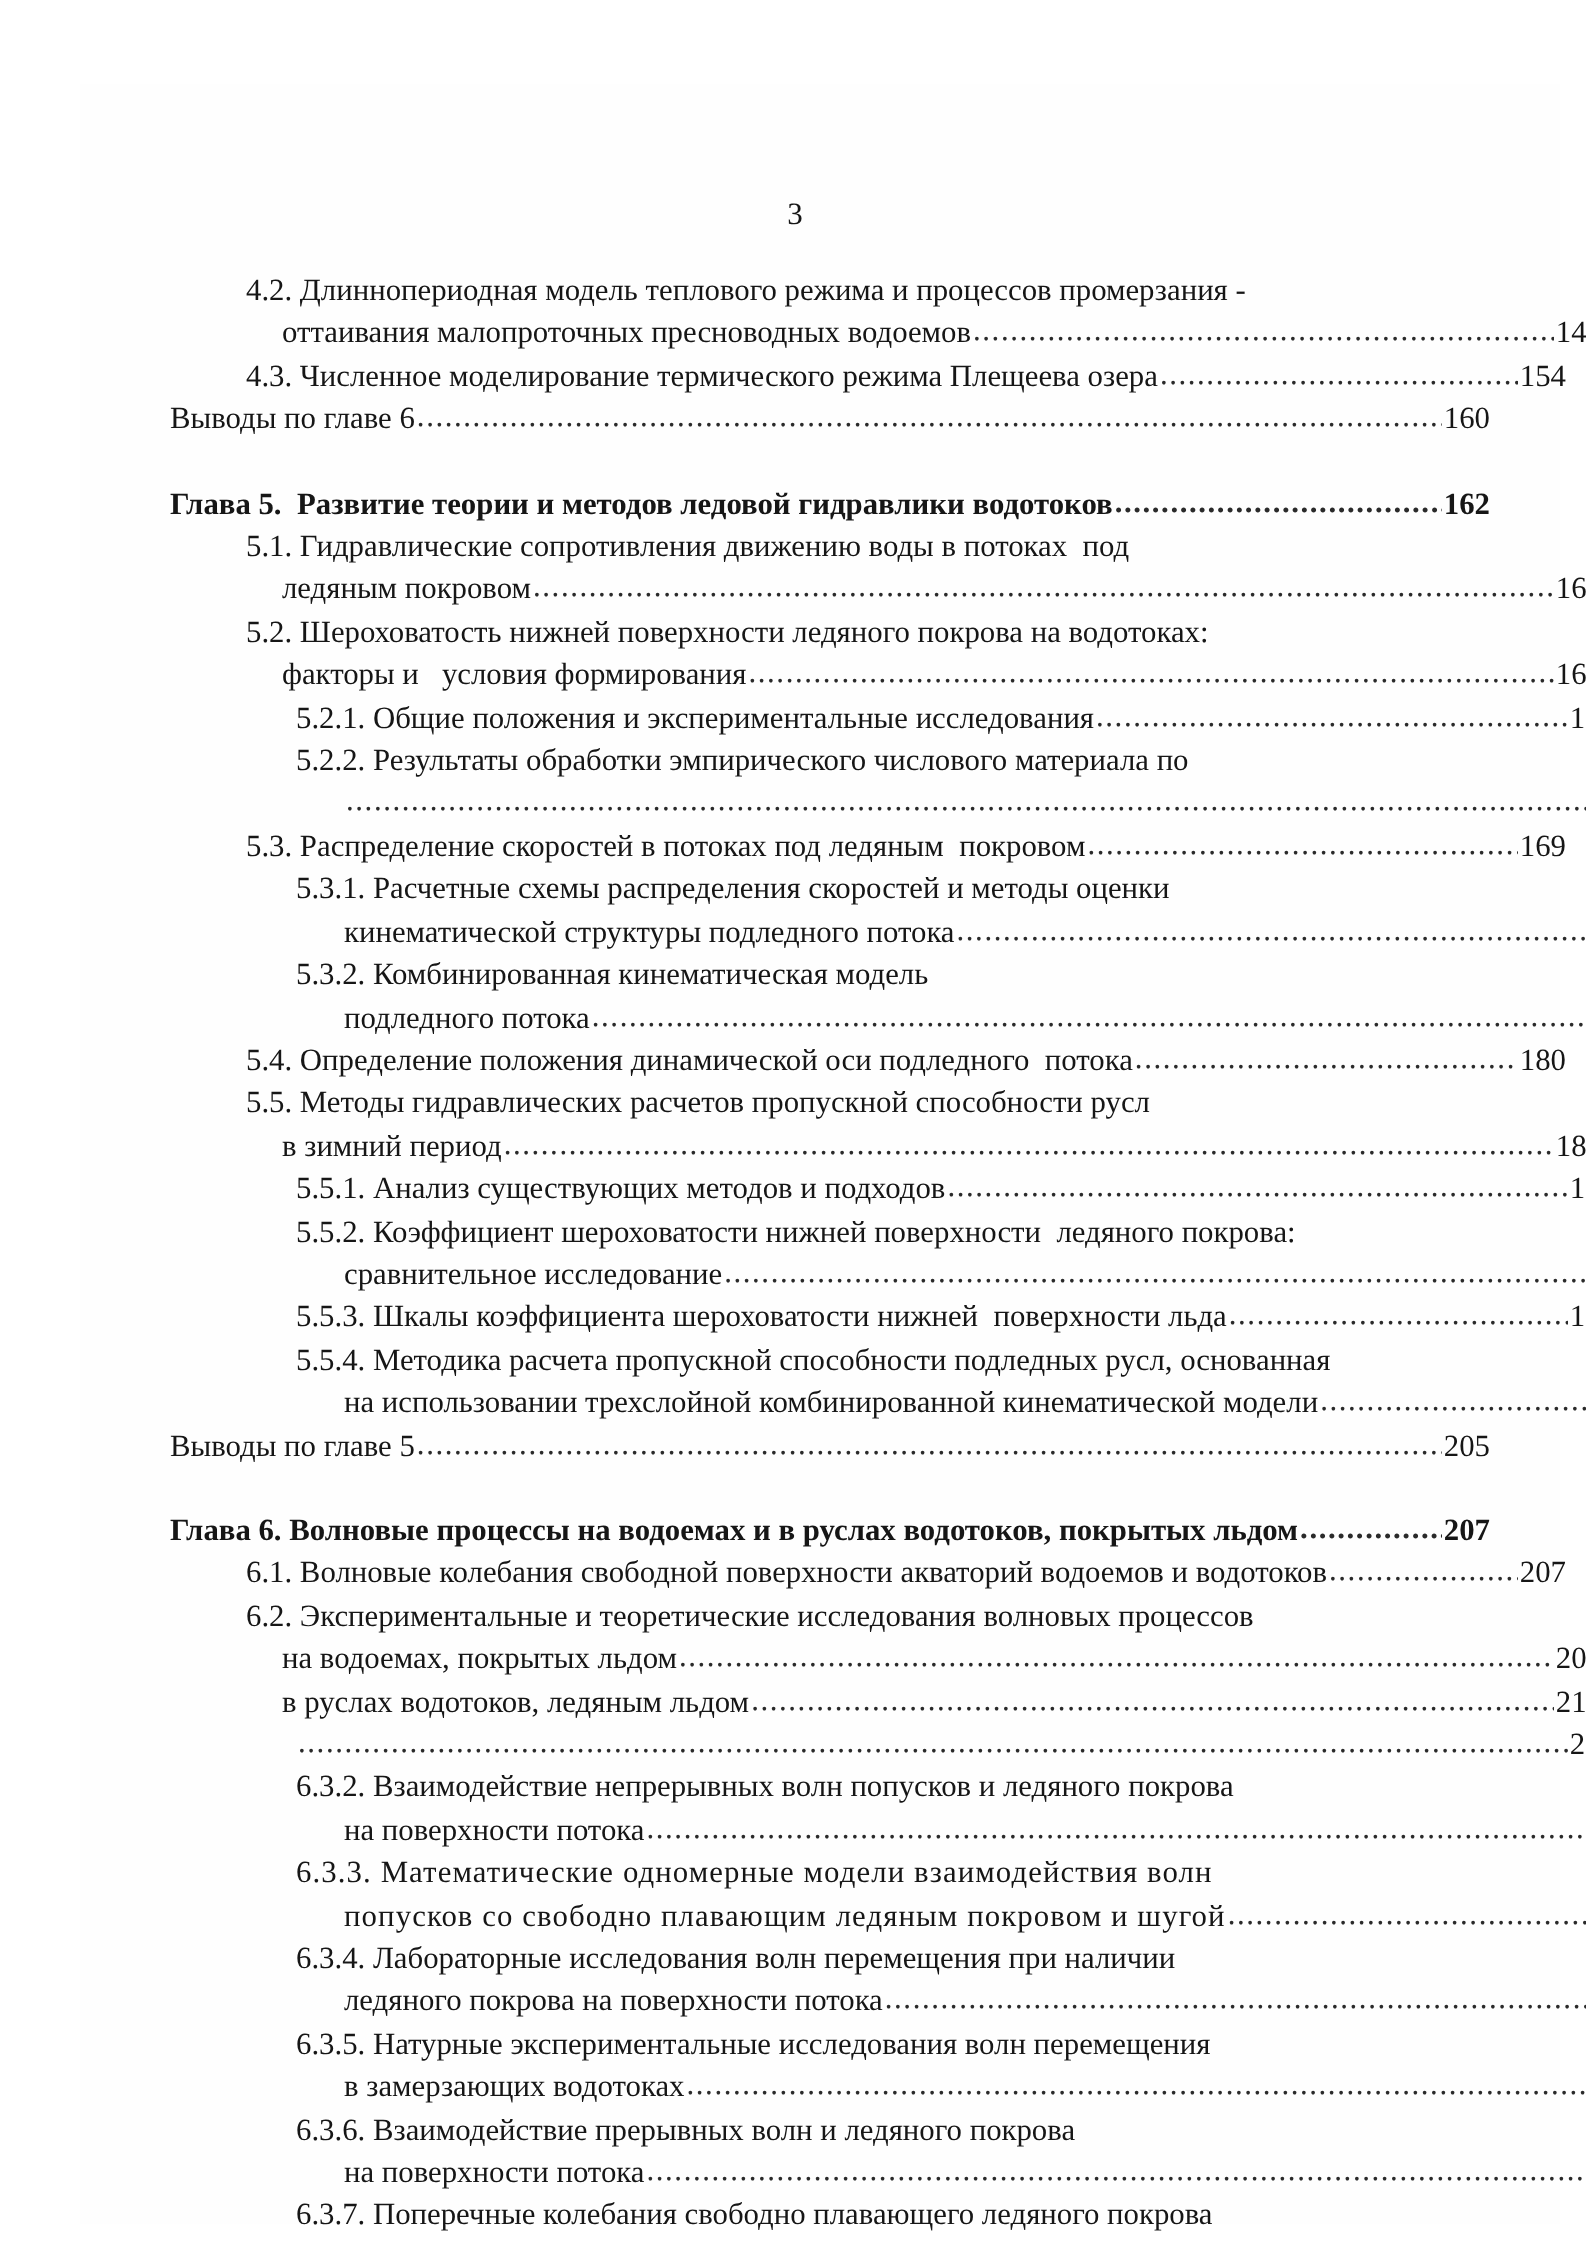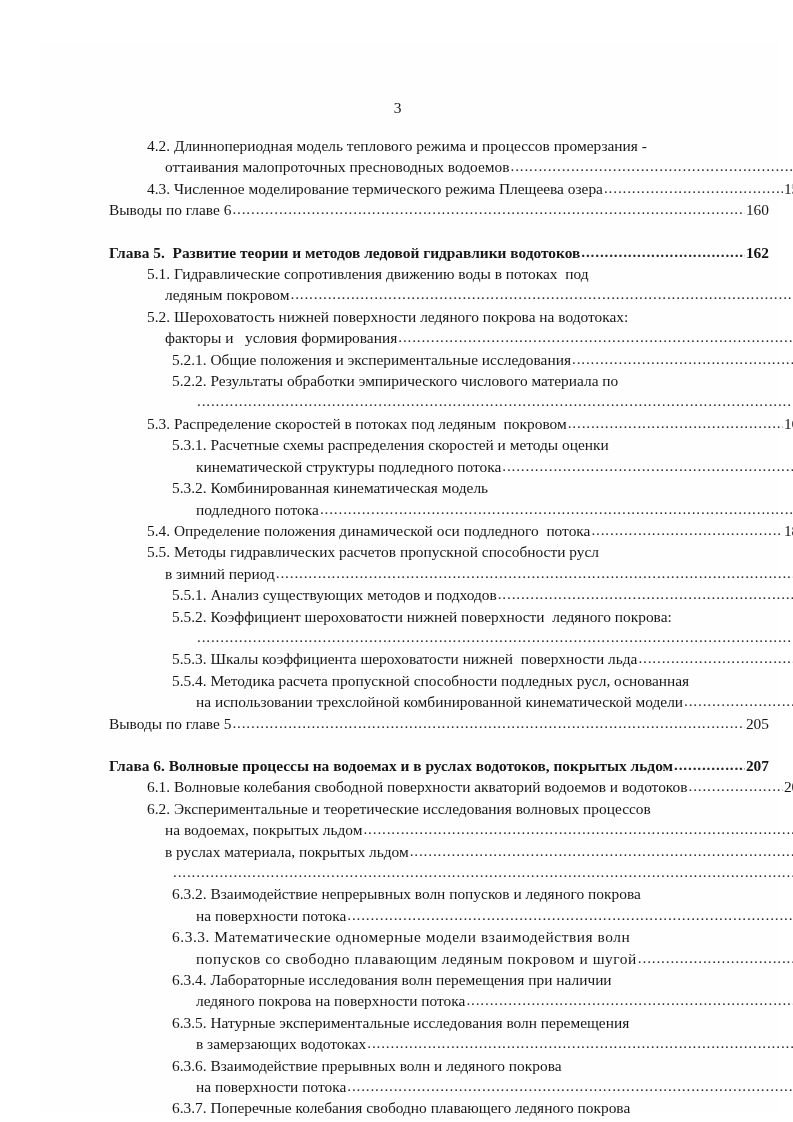--- a/index.html
+++ b/index.html
@@ -45,21 +45,21 @@
   .folio span { padding-left: 2px; }
 
   .toc {
     position: absolute;
     left: 85px;
     top: 135px;
     width: 660px;
   }
 
   
-  .entry { width: 100%; margin-left: 24px; }
+  .entry { width: 100%; }
 
   .ln {
     display: flex;
     align-items: baseline;
     width: 100%;
     font-size: 15.4px;
     line-height: 21.4px;
     white-space: pre;
   }
 
@@ -159,21 +159,21 @@
       </div>
       <div class="entry">
         <div class="ln lv1 plain"><span class="txt">5.5. Методы гидравлических расчетов пропускной способности русл</span><span class="leader"></span><span class="pg"></span></div>
         <div class="ln lv1c"><span class="txt">в зимний период</span><span class="leader"></span><span class="pg">186</span></div>
       </div>
       <div class="entry">
         <div class="ln lv2"><span class="txt">5.5.1. Анализ существующих методов и подходов</span><span class="leader"></span><span class="pg">186</span></div>
       </div>
       <div class="entry">
         <div class="ln lv2 plain"><span class="txt">5.5.2. Коэффициент шероховатости нижней поверхности  ледяного покрова:</span><span class="leader"></span><span class="pg"></span></div>
-        <div class="ln lv2c"><span class="leader"></span></div>
+        <div class="ln lv2c"><span class="txt">сравнительное исследование</span><span class="leader"></span></div>
       </div>
       <div class="entry">
         <div class="ln lv2"><span class="txt">5.5.3. Шкалы коэффициента шероховатости нижней  поверхности льда</span><span class="leader"></span><span class="pg">197</span></div>
       </div>
       <div class="entry">
         <div class="ln lv2 plain"><span class="txt">5.5.4. Методика расчета пропускной способности подледных русл, основанная</span><span class="leader"></span><span class="pg"></span></div>
         <div class="ln lv2c"><span class="txt">на использовании трехслойной комбинированной кинематической модели</span><span class="leader"></span></div>
       </div>
       <div class="entry">
         <div class="ln lv0"><span class="txt">Выводы по главе 5</span><span class="leader"></span><span class="pg">205</span></div>
@@ -183,21 +183,21 @@
         <div class="ln lv0b bold"><span class="txt">Глава 6. Волновые процессы на водоемах и в руслах водотоков, покрытых льдом</span><span class="leader"></span><span class="pg">207</span></div>
       </div>
       <div class="entry">
         <div class="ln lv1"><span class="txt">6.1. Волновые колебания свободной поверхности акваторий водоемов и водотоков</span><span class="leader"></span><span class="pg">207</span></div>
       </div>
       <div class="entry">
         <div class="ln lv1 plain"><span class="txt">6.2. Экспериментальные и теоретические исследования волновых процессов</span><span class="leader"></span><span class="pg"></span></div>
         <div class="ln lv1c"><span class="txt">на водоемах, покрытых льдом</span><span class="leader"></span><span class="pg">207</span></div>
       </div>
       <div class="entry">
-        <div class="ln lv1c"><span class="txt">в руслах материала, покрытых льдом</span><span class="leader"></span><span class="pg">219</span></div>
+        <div class="ln lv1c"><span class="txt">в руслах водотоков, ледяным льдом</span><span class="leader"></span><span class="pg">219</span></div>
       </div>
       <div class="entry">
         <div class="ln lv2"><span class="leader"></span><span class="pg">219</span></div>
       </div>
       <div class="entry">
         <div class="ln lv2 plain"><span class="txt">6.3.2. Взаимодействие непрерывных волн попусков и ледяного покрова</span><span class="leader"></span><span class="pg"></span></div>
         <div class="ln lv2c"><span class="txt">на поверхности потока</span><span class="leader"></span></div>
       </div>
       <div class="entry">
         <div class="ln lv2 plain spaced"><span class="txt">6.3.3. Математические одномерные модели взаимодействия волн</span><span class="leader"></span><span class="pg"></span></div>

